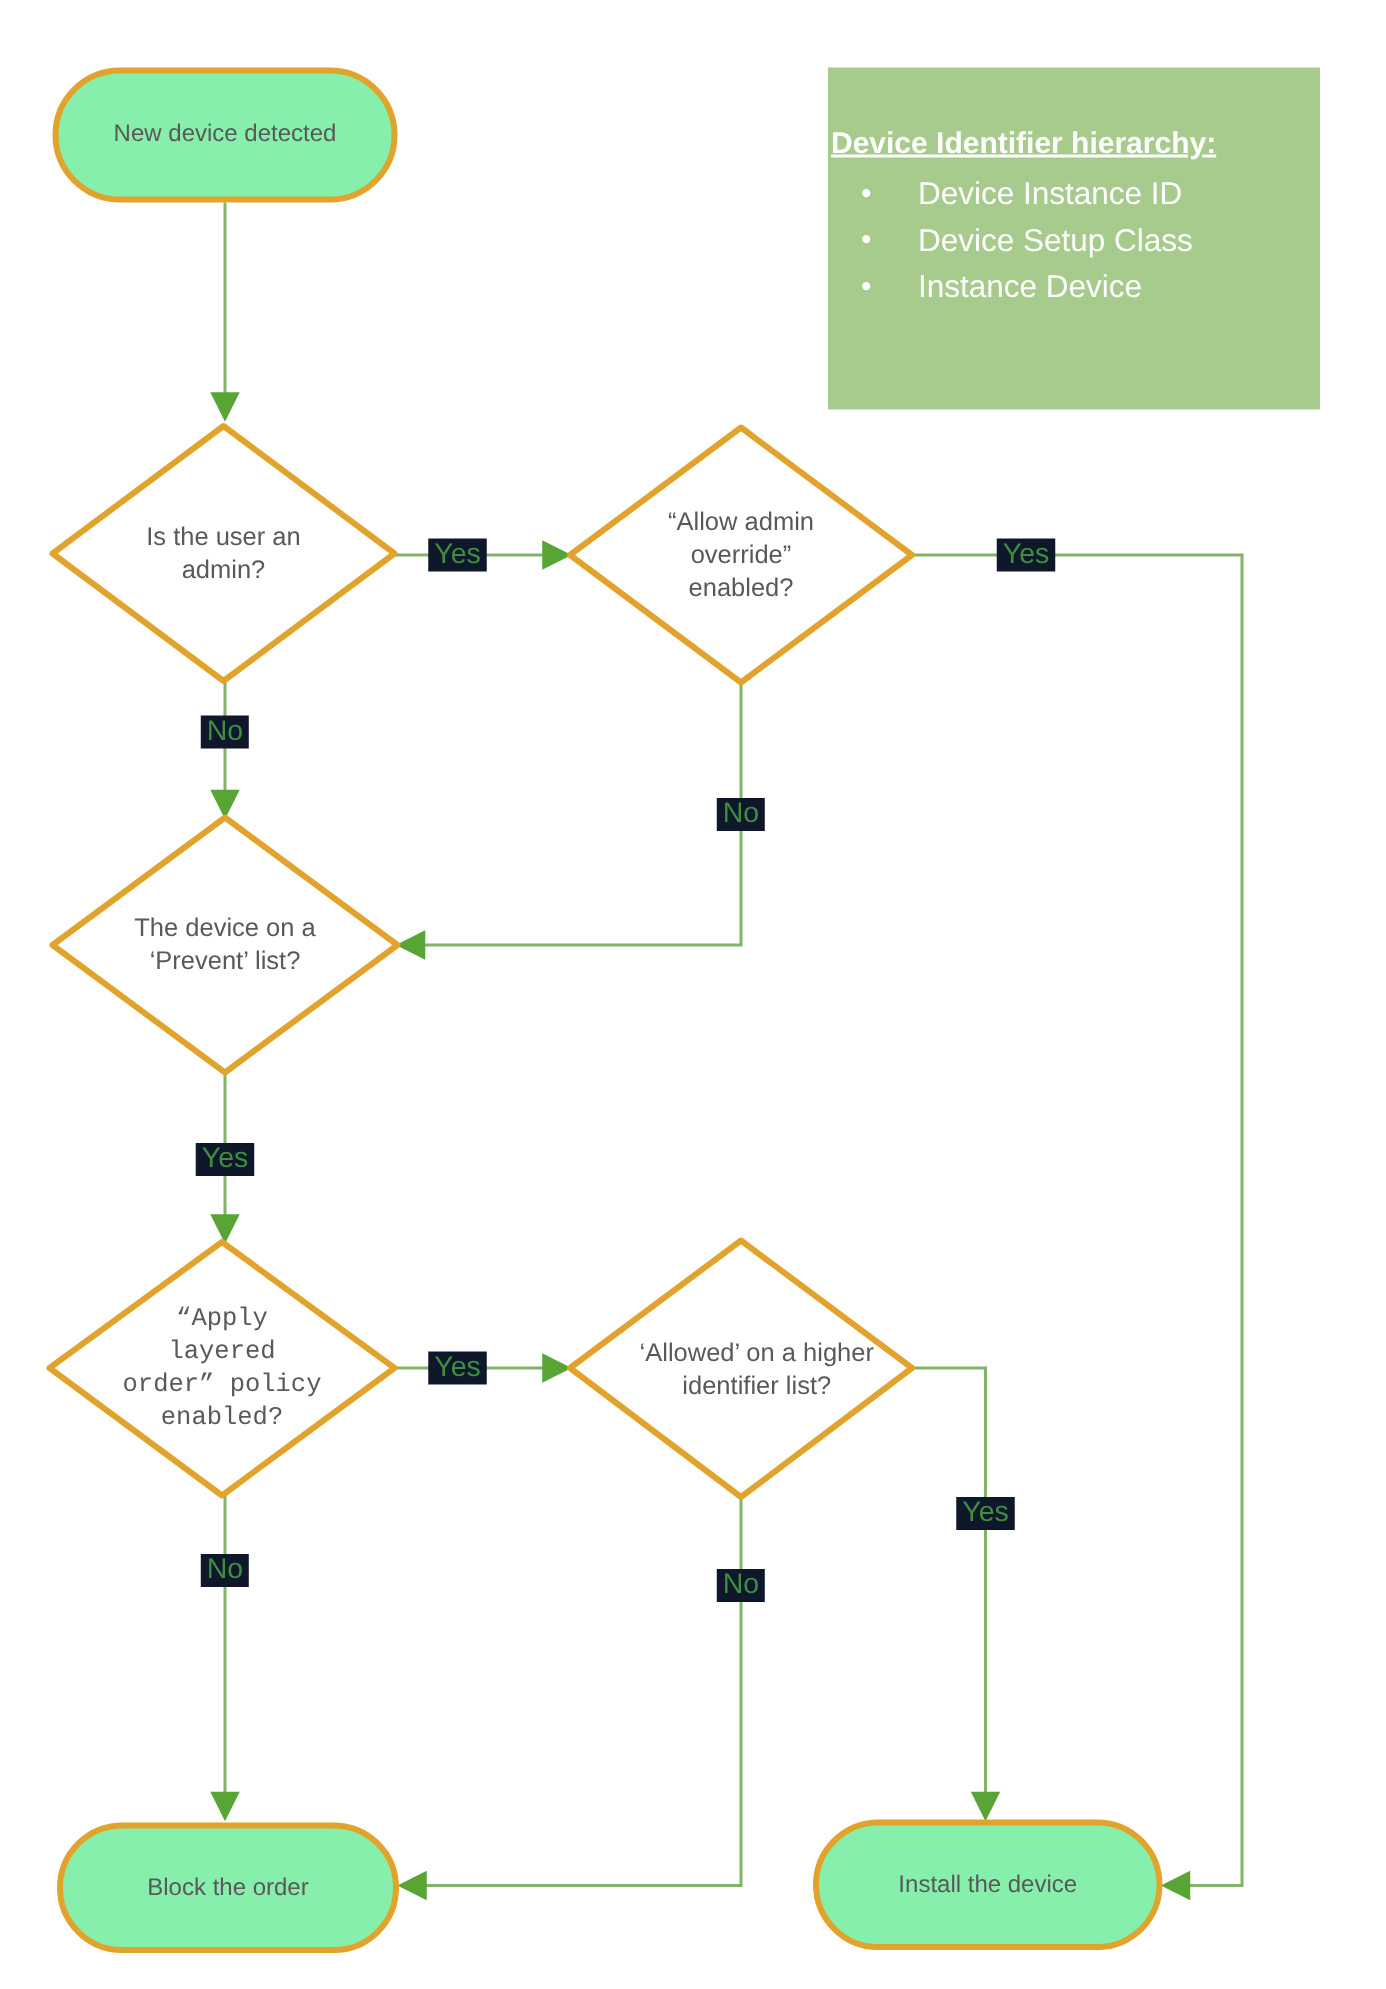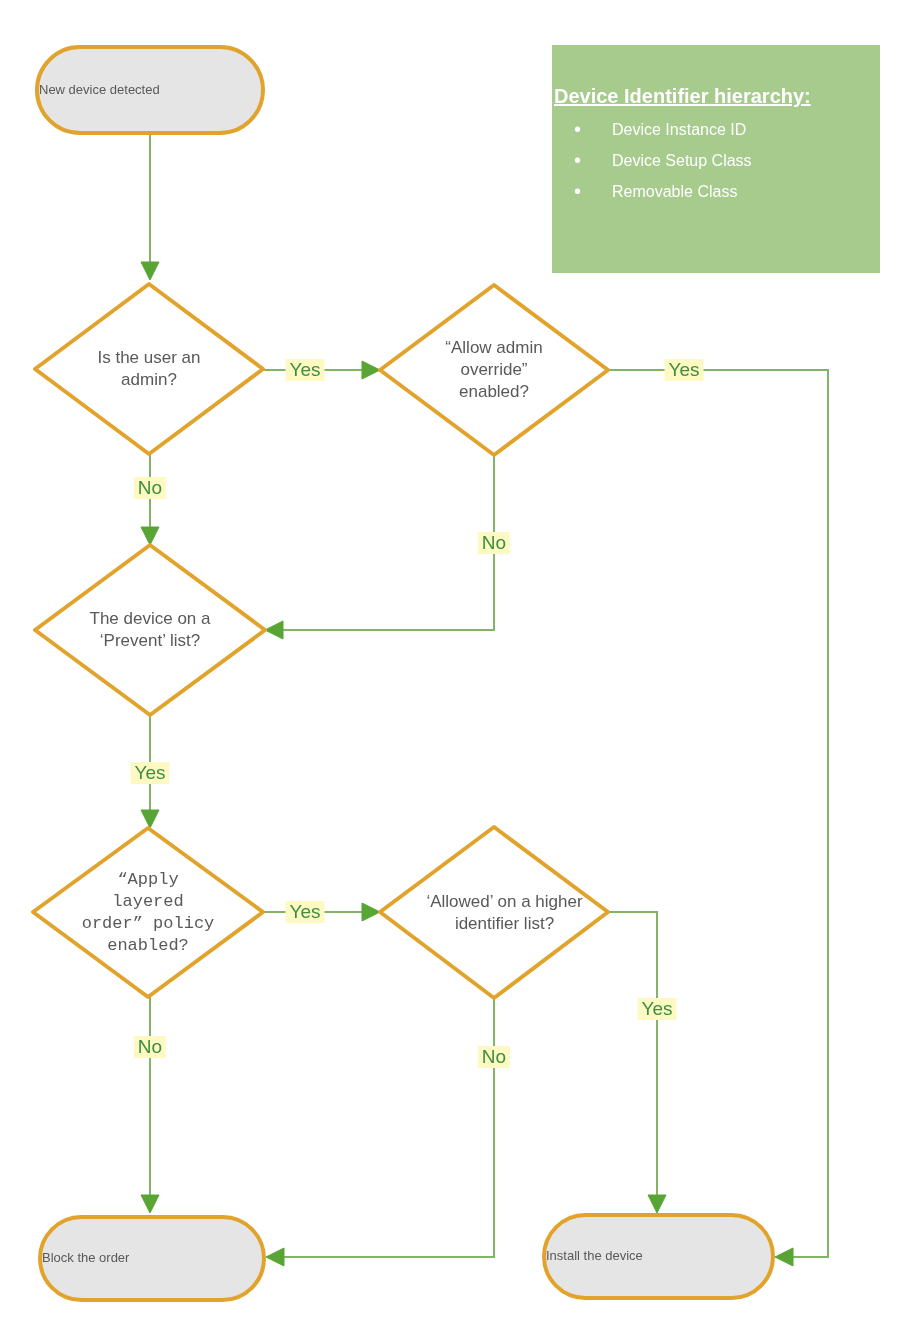--- a/index.html
+++ b/index.html
@@ -14,26 +14,27 @@
   svg.wires { position: absolute; left: 0; top: 0; width: 924px; height: 1326px; }
   svg.wires path { fill: none; stroke: #82b366; stroke-width: 2; }
   svg.wires polygon.arrow { fill: #58a536; stroke: #58a536; }
   svg.wires polygon.diamond { fill: #ffffff; stroke: #e1a32b; stroke-width: 4; stroke-linejoin: round; }
 
   .pill {
     position: absolute;
     box-sizing: border-box;
     border: 4px solid #e1a32b;
     border-radius: 46px;
-    background: #e5e5e5;
+    background: #86efac;
     display: flex;
     align-items: center;
+    justify-content: center;
     text-align: center;
     color: #595959;
-    font-size: 13px;
+    font-size: 16px;
     line-height: 1.25;
   }
   .pill-start   { left: 35px;  top: 45px;   width: 230px; height: 90px; }
   .pill-block   { left: 38px;  top: 1215px; width: 228px; height: 87px; }
   .pill-install { left: 542px; top: 1213px; width: 233px; height: 87px; }
 
   .dlabel {
     position: absolute;
     display: flex;
     align-items: center;
@@ -51,21 +52,21 @@
   .dl-prevent  { left: 60px;  top: 580px; width: 180px; height: 100px; align-items: center; }
   .dl-prevent span  { width: 168px; }
   .dl-layered  { left: 58px;  top: 853px; width: 180px; height: 120px; }
   .dl-layered span  { width: 138px; font-family: Liberation Mono, monospace; }
   .dl-allowed  { left: 404px; top: 853px; width: 180px; height: 120px; }
   .dl-allowed span  { width: 168px; margin-left: 21px; }
 
   .elabel {
     position: absolute;
     transform: translate(-50%, -50%);
-    background: #fef9c3;
+    background: #0f172a;
     color: #3d8e40;
     font-size: 19px;
     padding: 0 4px;
     white-space: nowrap;
   }
   .el-admin-yes    { left: 305px; top: 370px; }
   .el-admin-no     { left: 150px; top: 488px; }
   .el-override-yes { left: 684px; top: 370px; }
   .el-override-no  { left: 494px; top: 543px; }
   .el-prevent-yes  { left: 150px; top: 773px; }
@@ -86,21 +87,21 @@
   .panel-title {
     font-size: 20px;
     font-weight: bold;
     text-decoration: underline;
     margin: 0 0 6px 0;
   }
   .panel ul { list-style: none; margin: 0; padding: 0; }
   .panel li {
     position: relative;
     padding-left: 58px;
-    font-size: 16px;
+    font-size: 21px;
     line-height: 31px;
   }
   .panel li::before {
     content: "\2022";
     position: absolute;
     left: 20px;
     top: 0;
     font-size: 20px;
   }
 </style>
@@ -174,17 +175,17 @@
   <span class="elabel el-layered-yes">Yes</span>
   <span class="elabel el-layered-no">No</span>
   <span class="elabel el-allowed-yes">Yes</span>
   <span class="elabel el-allowed-no">No</span>
 
   <div class="panel">
     <div class="panel-title">Device Identifier hierarchy:</div>
     <ul>
       <li>Device Instance ID</li>
       <li>Device Setup Class</li>
-      <li>Removable Class</li>
+      <li>Instance Device</li>
     </ul>
   </div>
 
 </div>
 
 </body></html>

